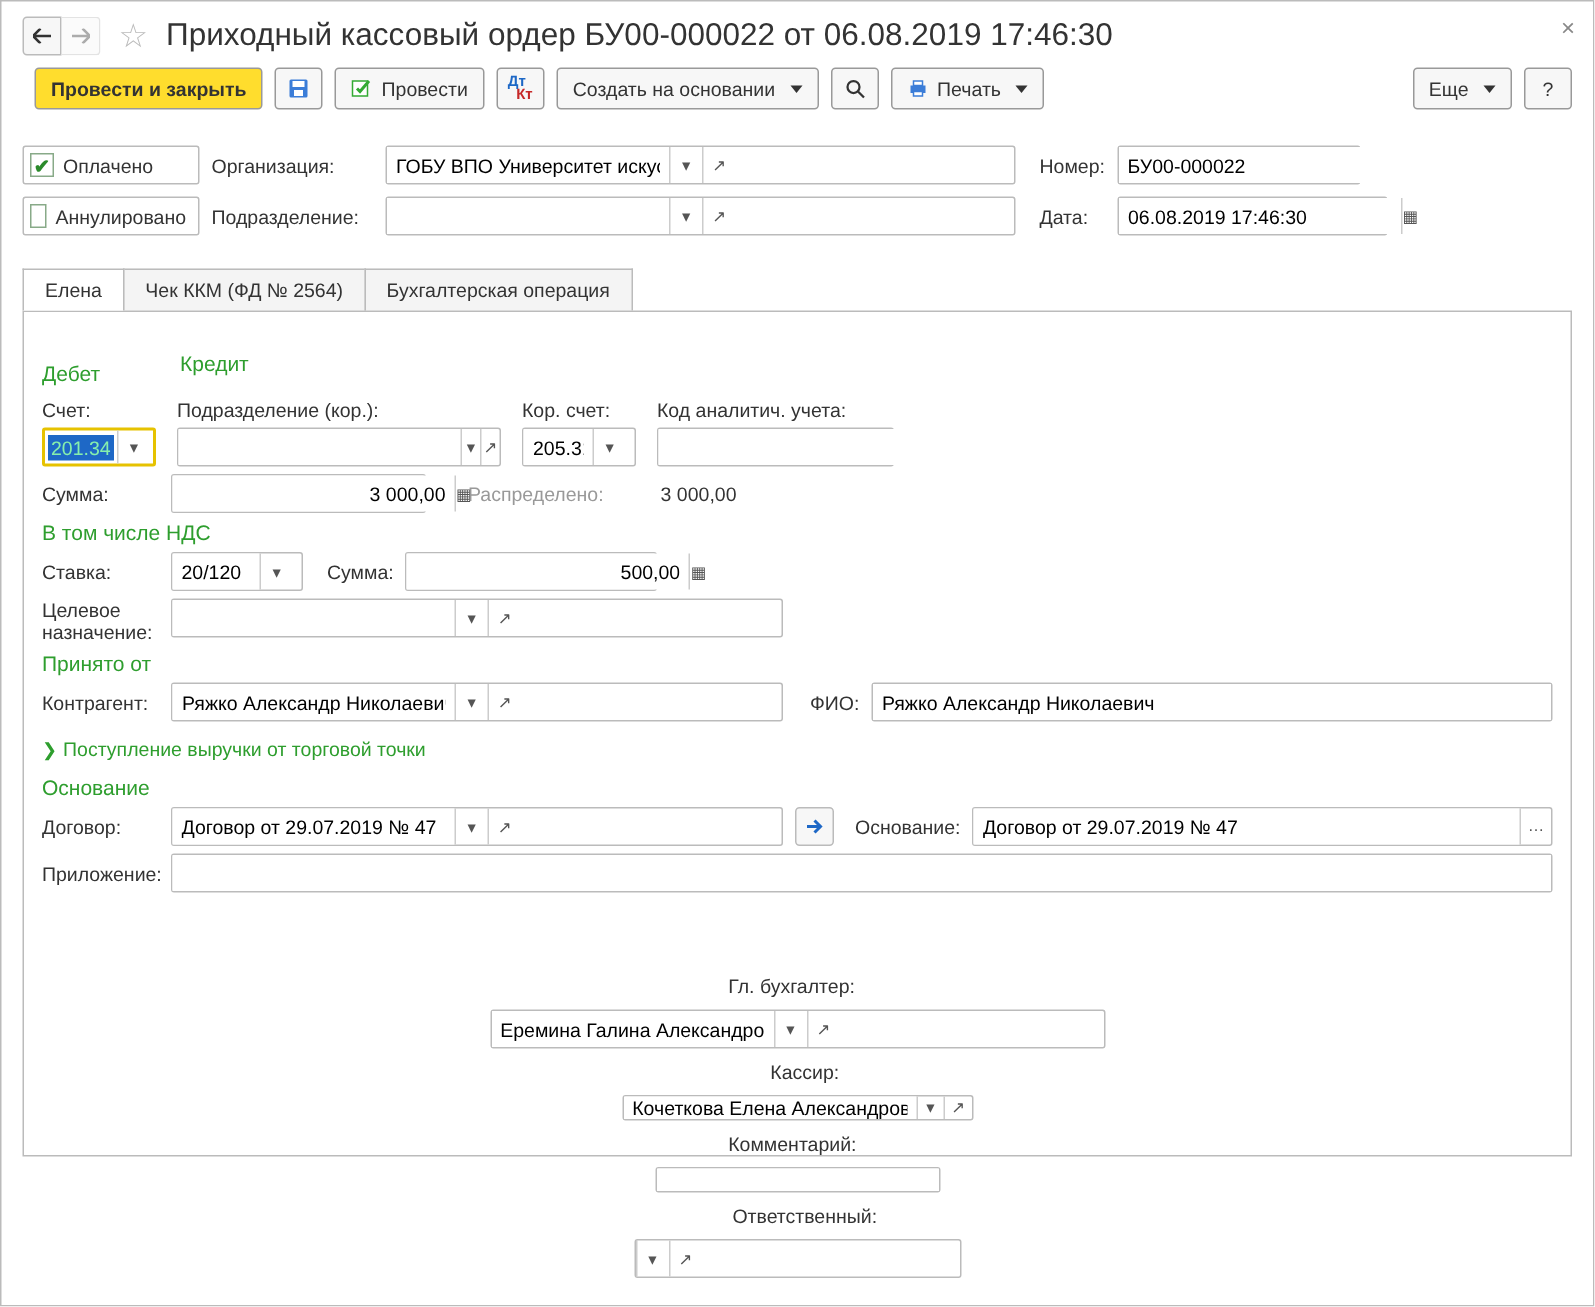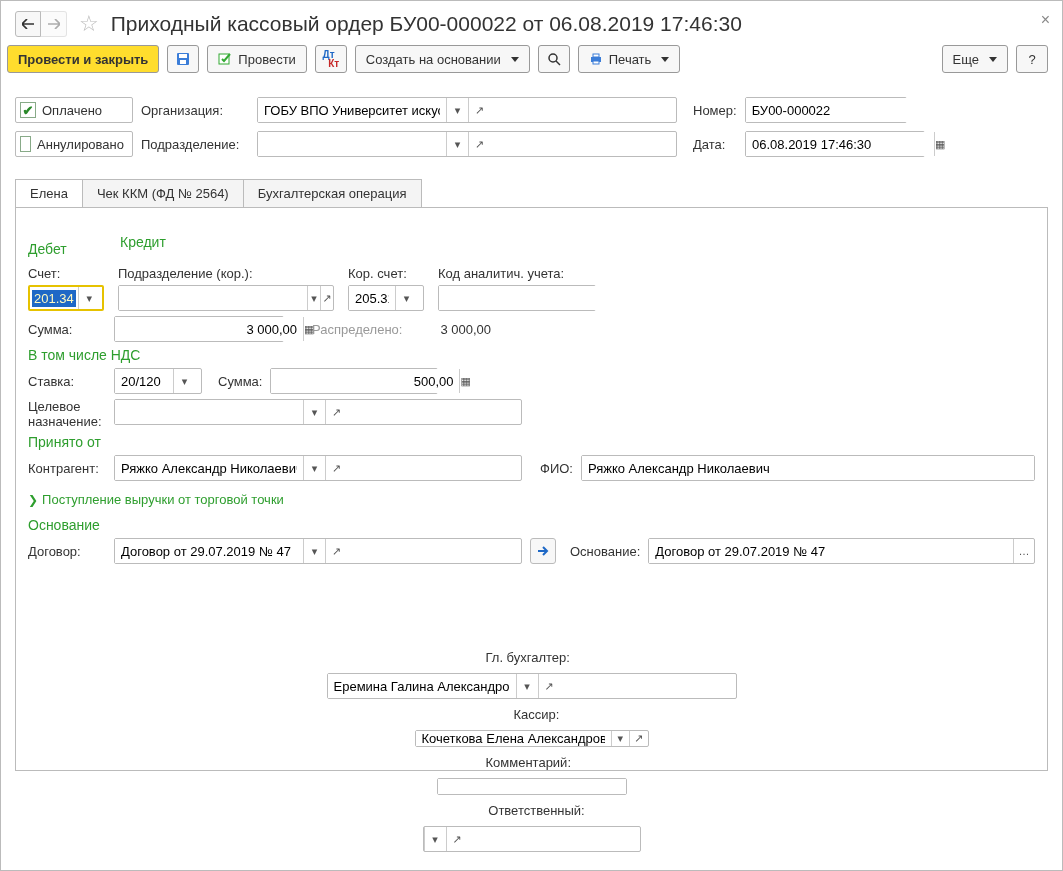--- a/index.html
+++ b/index.html
@@ -63,21 +63,21 @@
   }
   .link-tabs span.link {
     color: #1a73b7;
     text-decoration: underline;
     cursor: pointer;
   }
   .toolbar {
     display: flex;
     align-items: flex-end;
     gap: 8px;
-    padding: 0 14px 12px 6px;
+    padding: 0 14px 12px 22px;
   }
   .btn {
     height: 28px;
     border: 1px solid #999;
     border-radius: 3px;
     background: #f7f7f7;
     padding: 0 10px;
     display: inline-flex;
     align-items: center;
     gap: 6px;
@@ -188,21 +188,21 @@
   }
   .arrow-btn svg{width:14px;height:14px;}
   .footer {
     position:absolute; left:14px; right:14px; bottom:10px;
   }
   .footer .row{margin:8px 2px;flex-direction:column;}
   .highlight-field {
     border:2px solid #e6c200 !important;
   }
   .selected-text{
-    background:#1e68c6;color:#fef9c3;padding:1px 2px;
+    background:#1e68c6;color:#86efac;padding:1px 2px;
   }
   .dk-icon{display:inline-block;font-size:10px;line-height:9px;text-align:left;}
   .dk-icon .d{color:#1e68c6;font-weight:bold;}
   .dk-icon .k{color:#c62828;font-weight:bold;}
 </style>
 </head>
 <body>
 
 <div class="window">
   <span class="close-x">×</span>
@@ -419,20 +419,26 @@
         <svg viewBox="0 0 14 14">
             <path d="M2 7 H10 M7 3 L11 7 L7 11" stroke="#1e68c6" stroke-width="2" fill="none"></path>
           </svg>
       </div>
       <span class="label" style="margin-left:6px;">Основание:</span>
       <div class="inp-combo" style="flex:1;">
         <input style="width: 100%;" value="Договор от 29.07.2019 № 47">
         <span class="combo-btn">…</span>
       </div>
     </div>
+    <div class="row">
+      <span class="label" style="width:78px;">Приложение:</span>
+      <div class="inp-combo" style="flex:1;">
+        <input style="width: 100%;">
+      </div>
+    </div>
   </div>
 
   <div class="footer">
     <div class="row">
       <span class="label" style="width:92px;">Гл. бухгалтер:</span>
       <div class="inp-combo" style="width:410px;">
         <input value="Еремина Галина Александровна" style="">
         <span class="combo-btn">▾</span>
         <span class="combo-btn">↗</span>
       </div>

